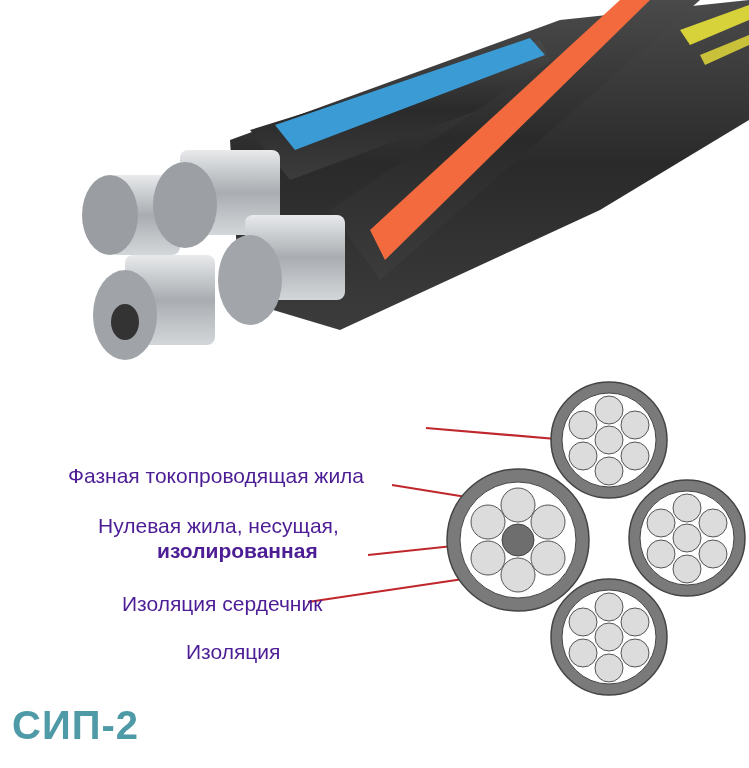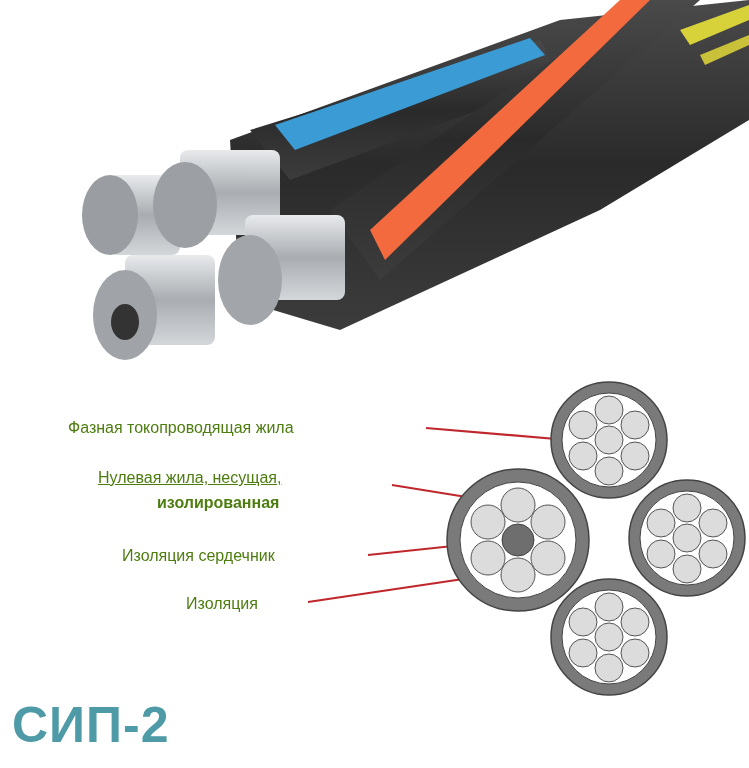--- a/index.html
+++ b/index.html
@@ -1,20 +1,20 @@
 <!DOCTYPE html>
 <html><head>
 <meta charset="utf-8">
 <style>
   html, body { margin:0; padding:0; background:#ffffff; }
   body { width:749px; height:768px; position:relative; overflow:hidden; font-family:"Liberation Sans", sans-serif; }
   .cable-illustration { position:absolute; left:0; top:0; width:749px; height:380px; }
   .cross-section { position:absolute; left:0; top:0; width:749px; height:768px; }
-  .label { position:absolute; font-size:16px; color:#4d7c0f; line-height:22px; white-space:nowrap; text-align:right; }
-  .title { position:absolute; left:12px; top:693px; font-size:50px; font-weight:bold; color:#4e9aa6; letter-spacing:1px; line-height:64px; }
+  .label { position:absolute; font-size:21px; color:#4c1d95; line-height:22px; white-space:nowrap; text-align:right;margin-top:48px; }
+  .title { position:absolute; left:12px; top:693px; font-size:40px; font-weight:bold; color:#4e9aa6; letter-spacing:1px; line-height:64px; }
 </style>
 </head>
 <body>
 
 <svg class="cable-illustration" viewBox="0 0 749 380">
   <defs>
     <linearGradient id="alu" x1="0" y1="0" x2="0" y2="1">
       <stop offset="0" stop-color="#e8eaec"></stop>
       <stop offset="0.5" stop-color="#a9adb1"></stop>
       <stop offset="1" stop-color="#d4d7da"></stop>
@@ -110,18 +110,18 @@
       <circle cx="548" cy="522" r="17"></circle>
       <circle cx="488" cy="558" r="17"></circle>
       <circle cx="548" cy="558" r="17"></circle>
       <circle cx="518" cy="575" r="17"></circle>
     </g>
     <circle cx="518" cy="540" r="16" fill="#6e6e6e" stroke="#444" stroke-width="1"></circle>
   </g>
 </svg>
 
 <div class="label" style="left:68px; top:417px;">Фазная токопроводящая жила</div>
-<div class="label" style="left:98px; top:467px;text-decoration:underline;">Нулевая жила, несущая,</div>
+<div class="label" style="left:98px; top:467px;">Нулевая жила, несущая,</div>
 <div class="label" style="left:157px; top:492px;font-weight:bold;">изолированная</div>
 <div class="label" style="left:122px; top:545px;">Изоляция сердечник</div>
 <div class="label" style="left:186px; top:593px;">Изоляция</div>
 
 <div class="title">СИП-2</div>
 
 </body></html>

